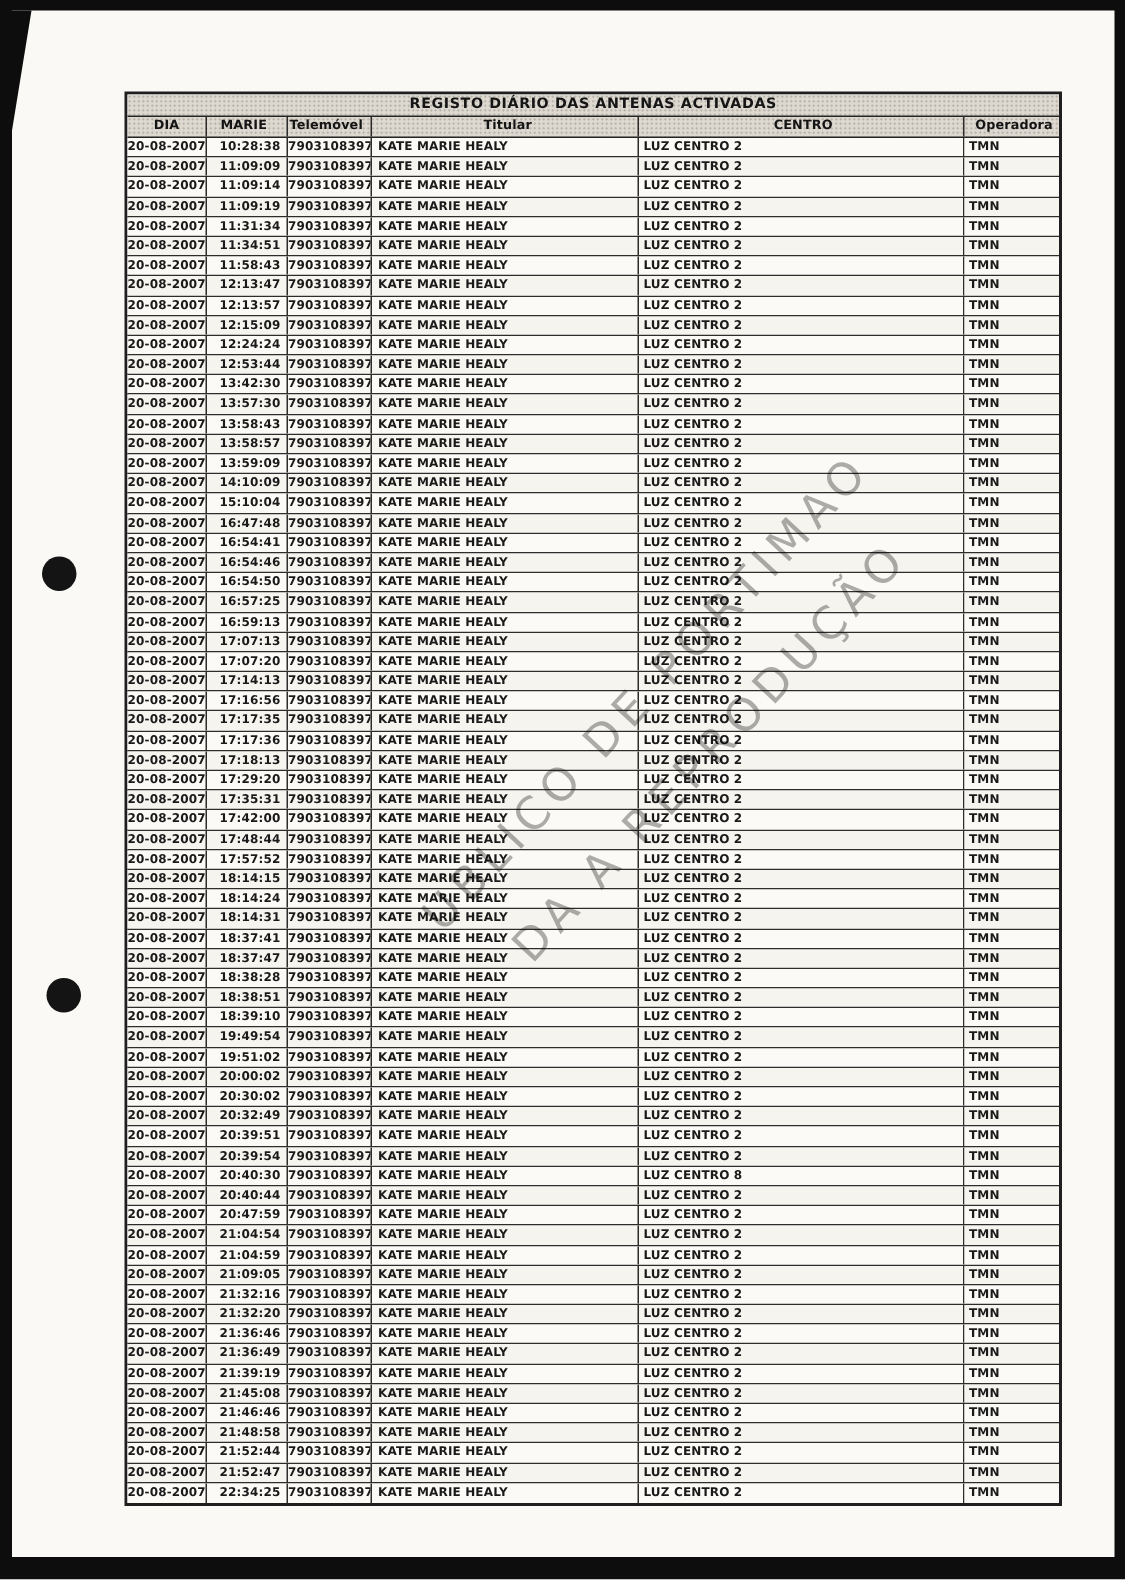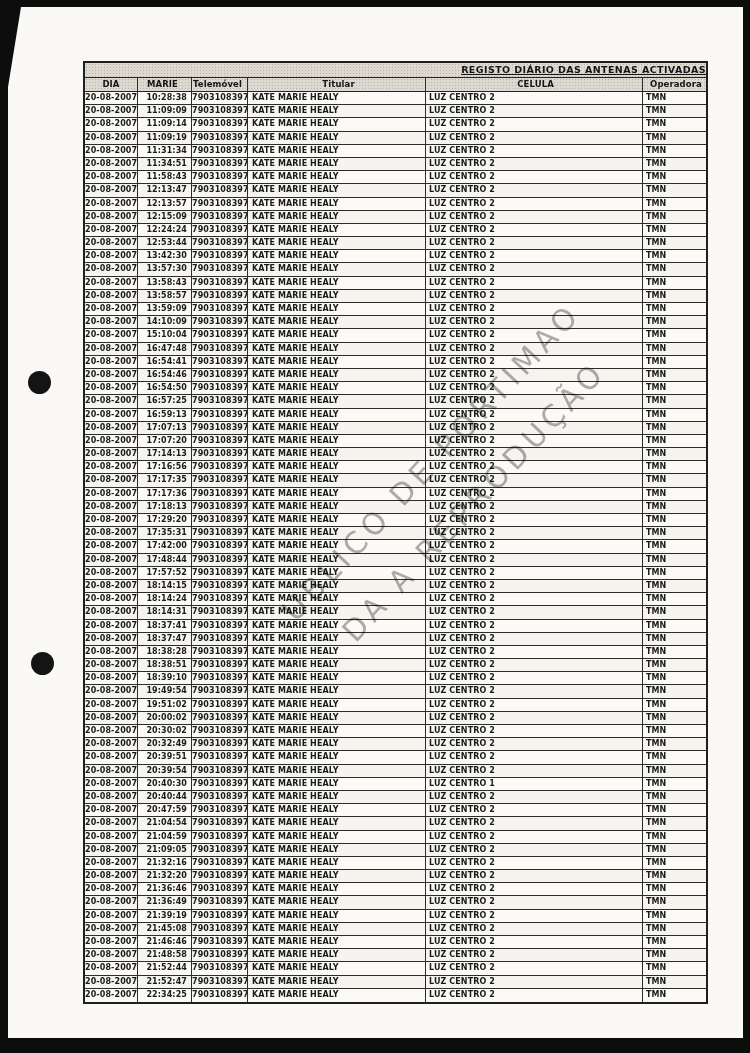--- a/index.html
+++ b/index.html
@@ -23,27 +23,27 @@
   .hole-1 { left:20px; top:364px; }
   .hole-2 { left:23px; top:645px; }
 
   
   .reg-table {
     position:absolute; left:75px; top:54px; width:625px;
     border:2px solid #1f1f1f; box-sizing:border-box;
     background:#fdfcfa;
   }
   .title-bar {
-    height:14px; line-height:14px; text-align:right;
+    height:14px; line-height:14px; text-align:center;
     font-size:9.5px; font-weight:bold; letter-spacing:.4px; color:#151515;
     background-color:#ddd9d1;
     background-image:radial-gradient(#b7b2a8 0.6px, transparent 0.7px);
     background-size:3px 3px;
     border-bottom:1px solid #242424;
-    overflow:hidden; white-space:nowrap;text-decoration:underline;
+    overflow:hidden; white-space:nowrap;
   }
   .row {
     display:grid;
     grid-template-columns:53px 54px 56px 178px 217px 63px;
     height:13.19px; box-sizing:border-box;
     border-bottom:1px solid #2e2c2a;
   }
   .row:last-child { border-bottom:none; }
   .header-row {
     height:14px;
@@ -94,21 +94,21 @@
   <div class="page">
     <div class="corner-wedge"></div>
 
     <div class="reg-table">
       <div class="title-bar">REGISTO DIÁRIO DAS ANTENAS ACTIVADAS</div>
       <div class="row header-row" id="header-row">
           <div class="cell c-dia">DIA</div>
           <div class="cell c-hora">MARIE</div>
           <div class="cell c-telemovel">Telemóvel</div>
           <div class="cell c-titular">Titular</div>
-          <div class="cell c-celula">CELULA</div>
+          <div class="cell c-celula">CENTRO</div>
           <div class="cell c-operadora">Operadora</div>
         </div>
       <div id="table-body">
           <div class="row data">
             <div class="cell c-dia">20-08-2007</div>
             <div class="cell c-hora">10:28:38</div>
             <div class="cell c-telemovel">7903108397</div>
             <div class="cell c-titular">KATE MARIE HEALY</div>
             <div class="cell c-celula">LUZ CENTRO 2</div>
             <div class="cell c-operadora">TMN</div>
@@ -519,21 +519,21 @@
             <div class="cell c-telemovel">7903108397</div>
             <div class="cell c-titular">KATE MARIE HEALY</div>
             <div class="cell c-celula">LUZ CENTRO 2</div>
             <div class="cell c-operadora">TMN</div>
           </div>
           <div class="row data">
             <div class="cell c-dia">20-08-2007</div>
             <div class="cell c-hora">20:40:30</div>
             <div class="cell c-telemovel">7903108397</div>
             <div class="cell c-titular">KATE MARIE HEALY</div>
-            <div class="cell c-celula">LUZ CENTRO 1</div>
+            <div class="cell c-celula">LUZ CENTRO 8</div>
             <div class="cell c-operadora">TMN</div>
           </div>
           <div class="row data">
             <div class="cell c-dia">20-08-2007</div>
             <div class="cell c-hora">20:40:44</div>
             <div class="cell c-telemovel">7903108397</div>
             <div class="cell c-titular">KATE MARIE HEALY</div>
             <div class="cell c-celula">LUZ CENTRO 2</div>
             <div class="cell c-operadora">TMN</div>
           </div>

